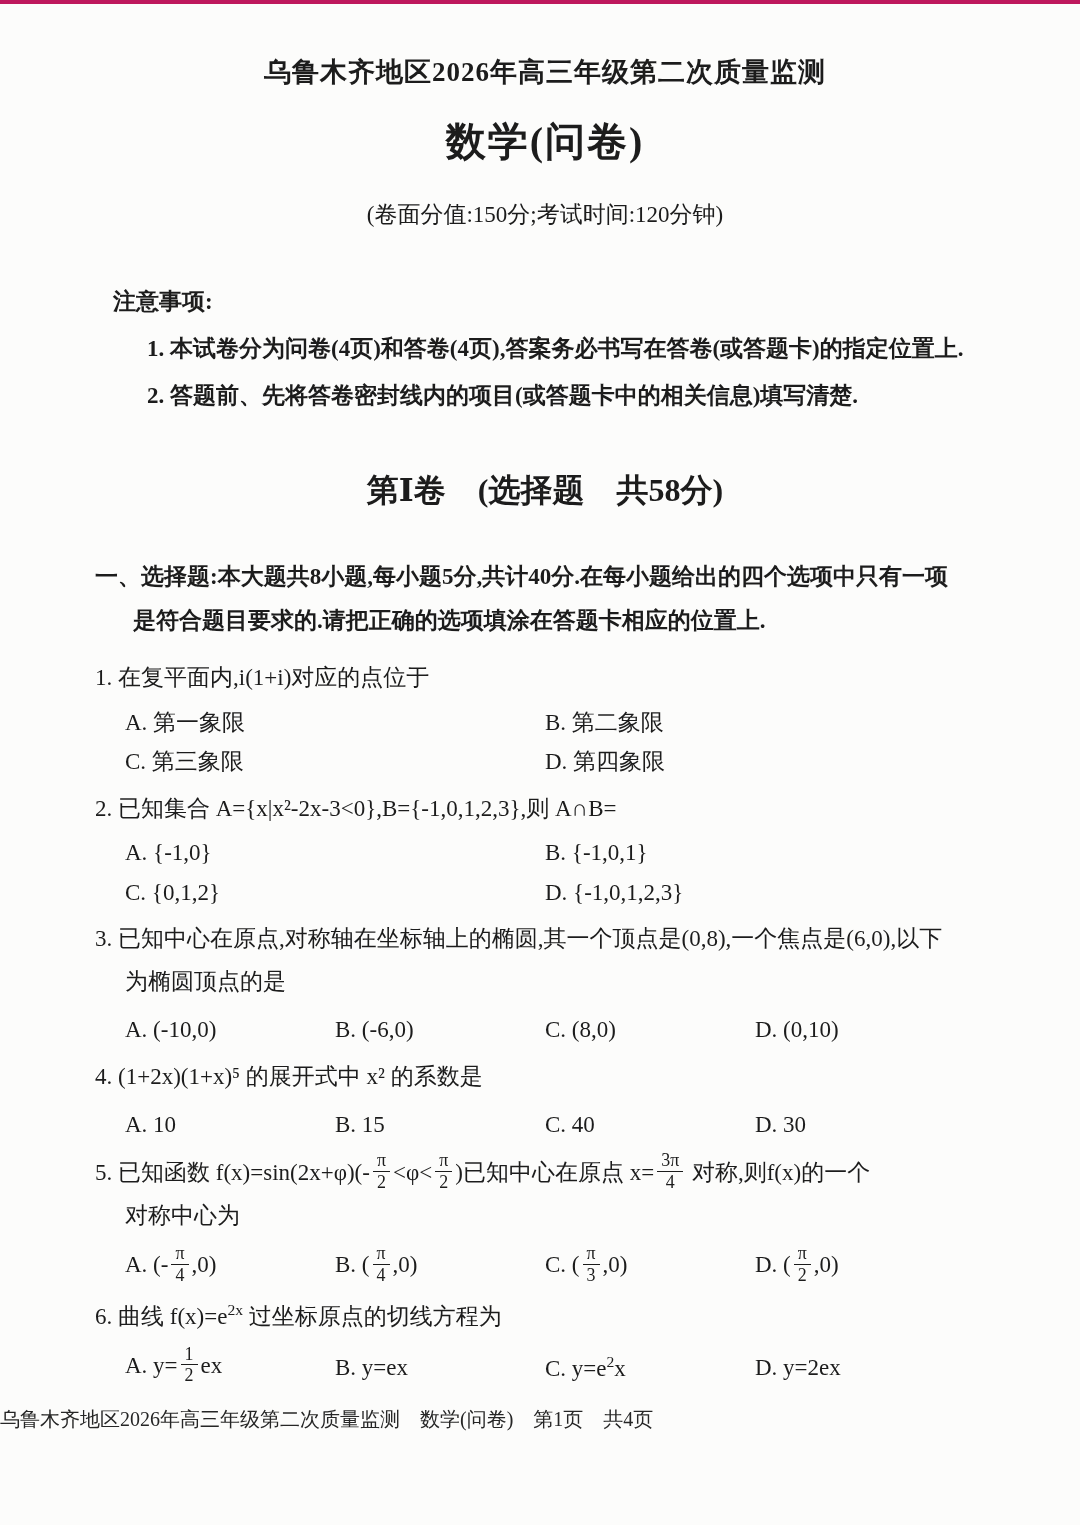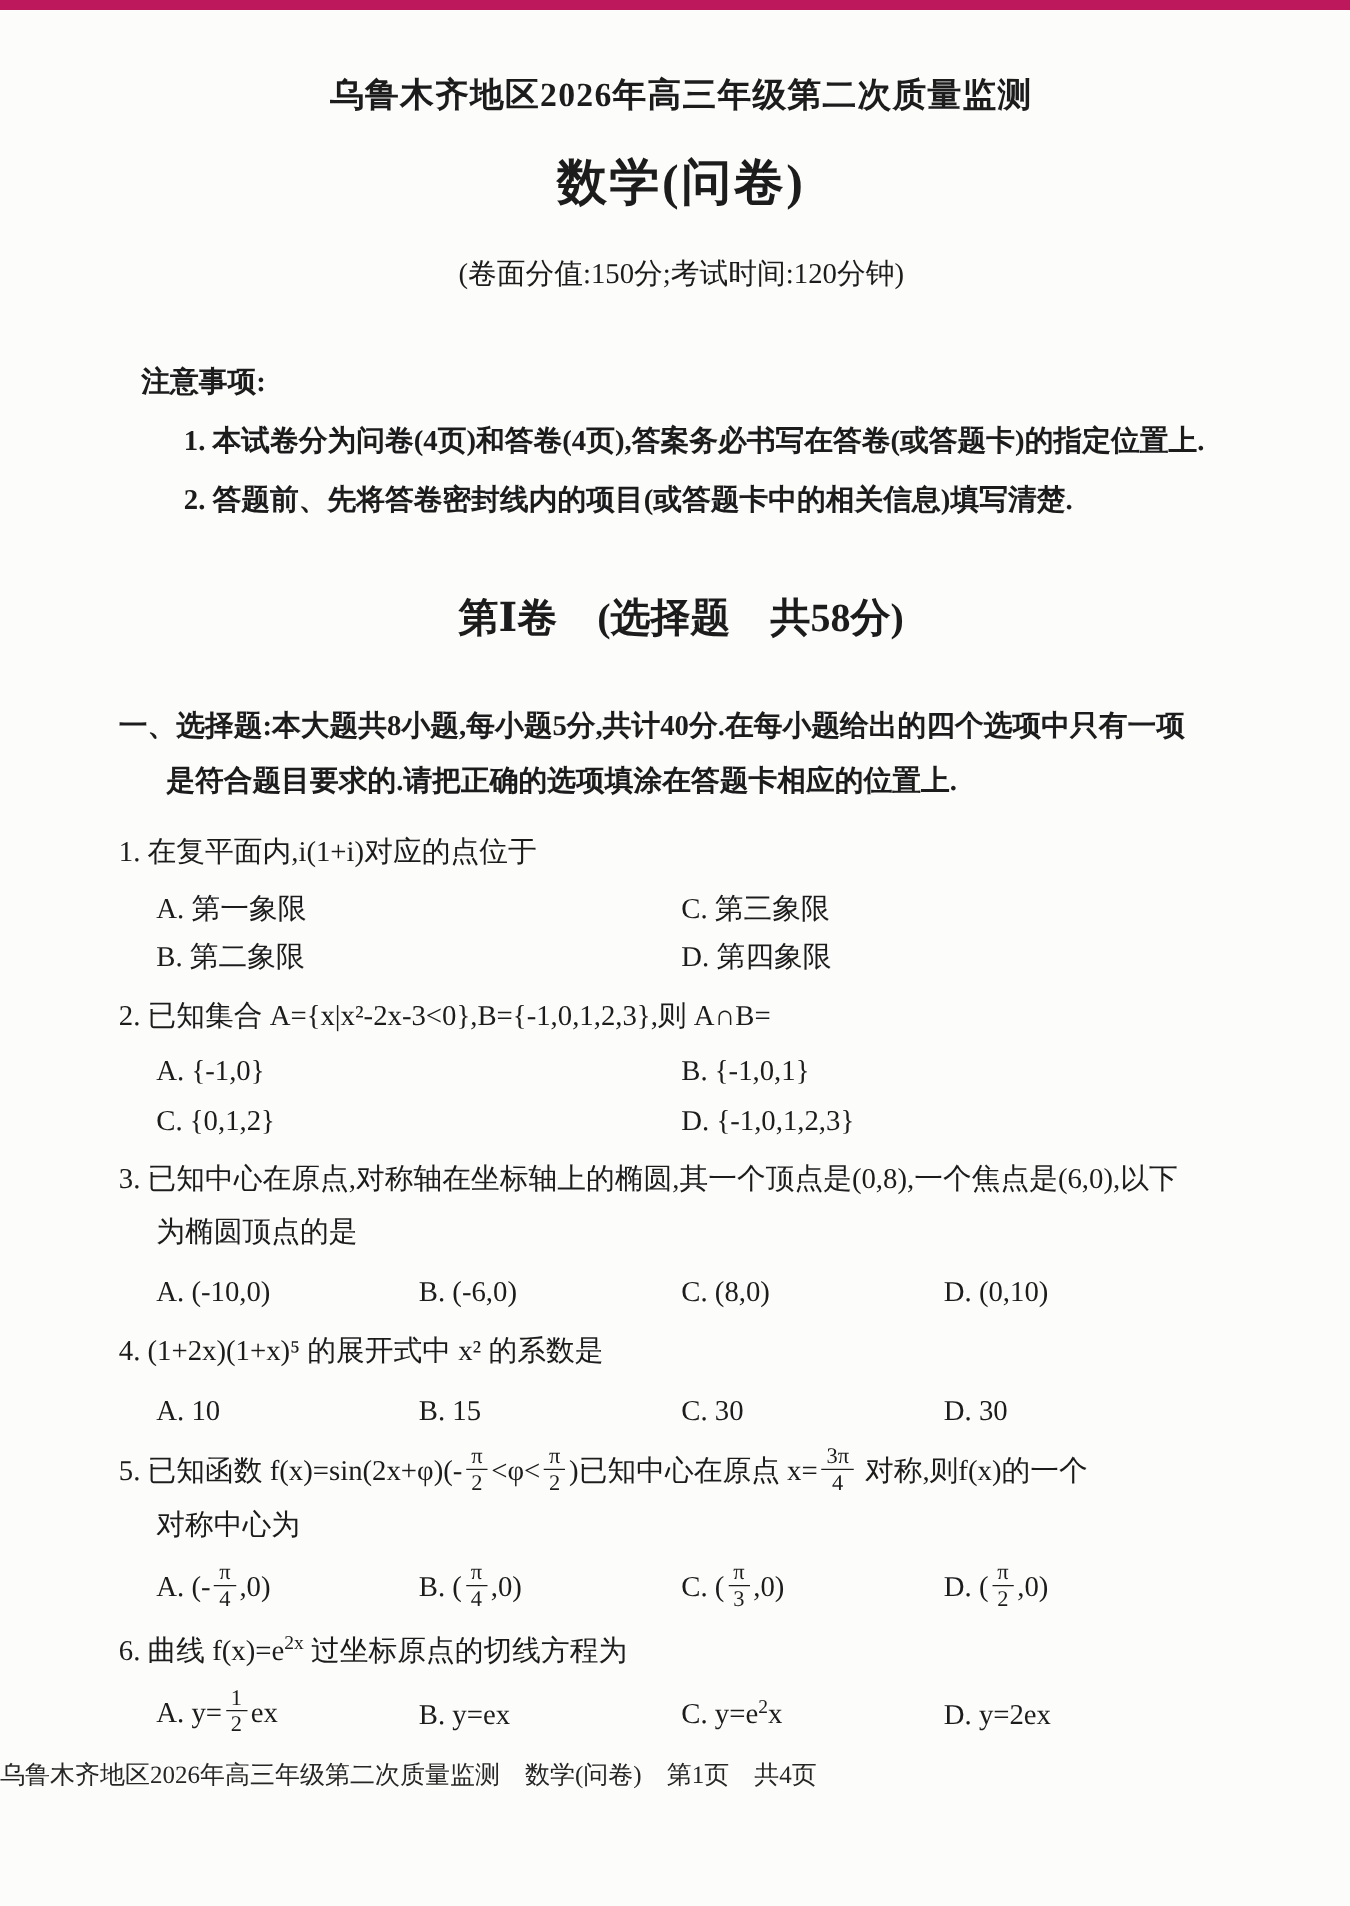--- a/index.html
+++ b/index.html
@@ -8,21 +8,21 @@
     background:#e9e9e7;
     font-family:"Liberation Serif","DejaVu Serif",serif;
     color:#1c1c1c;
   }
   .page {
     position:relative;
     width:1080px; height:1525px;
     background:#fcfcfb;
     padding:50px 85px 0 95px;
     overflow:hidden;
-    border-top:8px solid #be185d;
+    border-top:4px solid #be185d;
   }
   .title   { font-size:27px; font-weight:bold; text-align:center; letter-spacing:1px; }
   .subject { font-size:40px; font-weight:bold; text-align:center; margin-top:24px; letter-spacing:2px; }
   .meta    { font-size:23px; text-align:center; margin-top:30px; }
   .notice-h    { font-size:23px; font-weight:bold; margin-top:56px; margin-left:18px; }
   .notice-item { font-size:23px; font-weight:bold; margin-top:16px; margin-left:52px; }
   .section-title { font-size:32px; font-weight:bold; text-align:center; margin-top:58px; }
   .instructions  { margin-top:42px; font-size:23px; font-weight:bold; line-height:1.92; }
   .instr2 { padding-left:38px; }
   .questions { margin-top:14px; }
@@ -73,22 +73,22 @@
     <div>一、选择题:本大题共8小题,每小题5分,共计40分.在每小题给出的四个选项中只有一项</div>
     <div class="instr2">是符合题目要求的.请把正确的选项填涂在答题卡相应的位置上.</div>
   </div>
 
   <div class="questions">
 
     <div class="q">
       <div class="stem">1. 在复平面内,i(1+i)对应的点位于</div>
       <div class="opts2">
         <span>A. 第一象限</span>
+        <span>B. 第二象限</span>
         <span>C. 第三象限</span>
-        <span>B. 第二象限</span>
         <span>D. 第四象限</span>
       </div>
     </div>
 
     <div class="q">
       <div class="stem">2. 已知集合 A={x|x²-2x-3&lt;0},B={-1,0,1,2,3},则 A∩B=</div>
       <div class="opts2">
         <span>A. {-1,0}</span>
         <span>B. {-1,0,1}</span>
         <span>C. {0,1,2}</span>
@@ -105,21 +105,21 @@
         <span>C. (8,0)</span>
         <span>D. (0,10)</span>
       </div>
     </div>
 
     <div class="q">
       <div class="stem">4. (1+2x)(1+x)⁵ 的展开式中 x² 的系数是</div>
       <div class="opts4">
         <span>A. 10</span>
         <span>B. 15</span>
-        <span>C. 30</span>
+        <span>C. 40</span>
         <span>D. 30</span>
       </div>
     </div>
 
     <div class="q">
       <div class="stem"><span>5. 已知函数 f(x)=sin(2x+φ)(-</span><span class="frac">
             <span class="fnum">π</span>
             <span class="fden">2</span>
           </span><span>&lt;φ&lt;</span><span class="frac">
             <span class="fnum">π</span>

